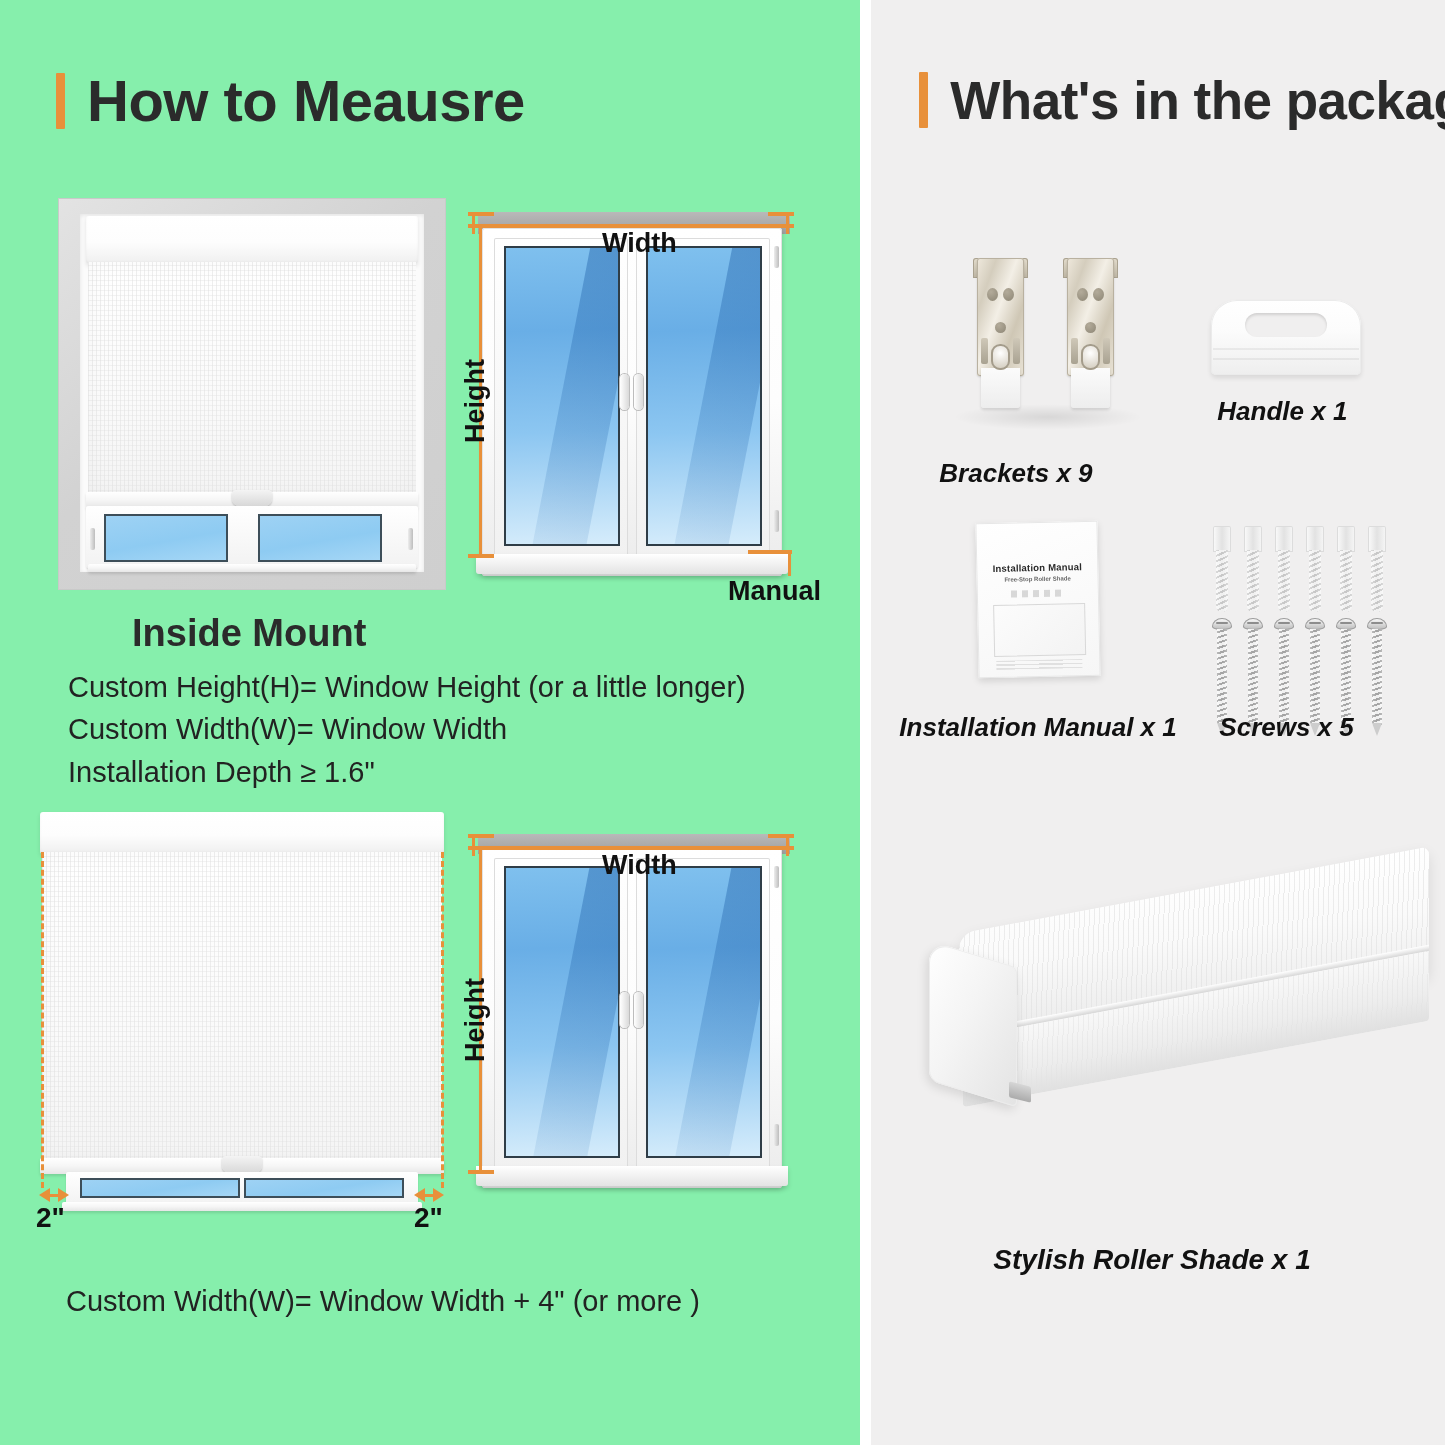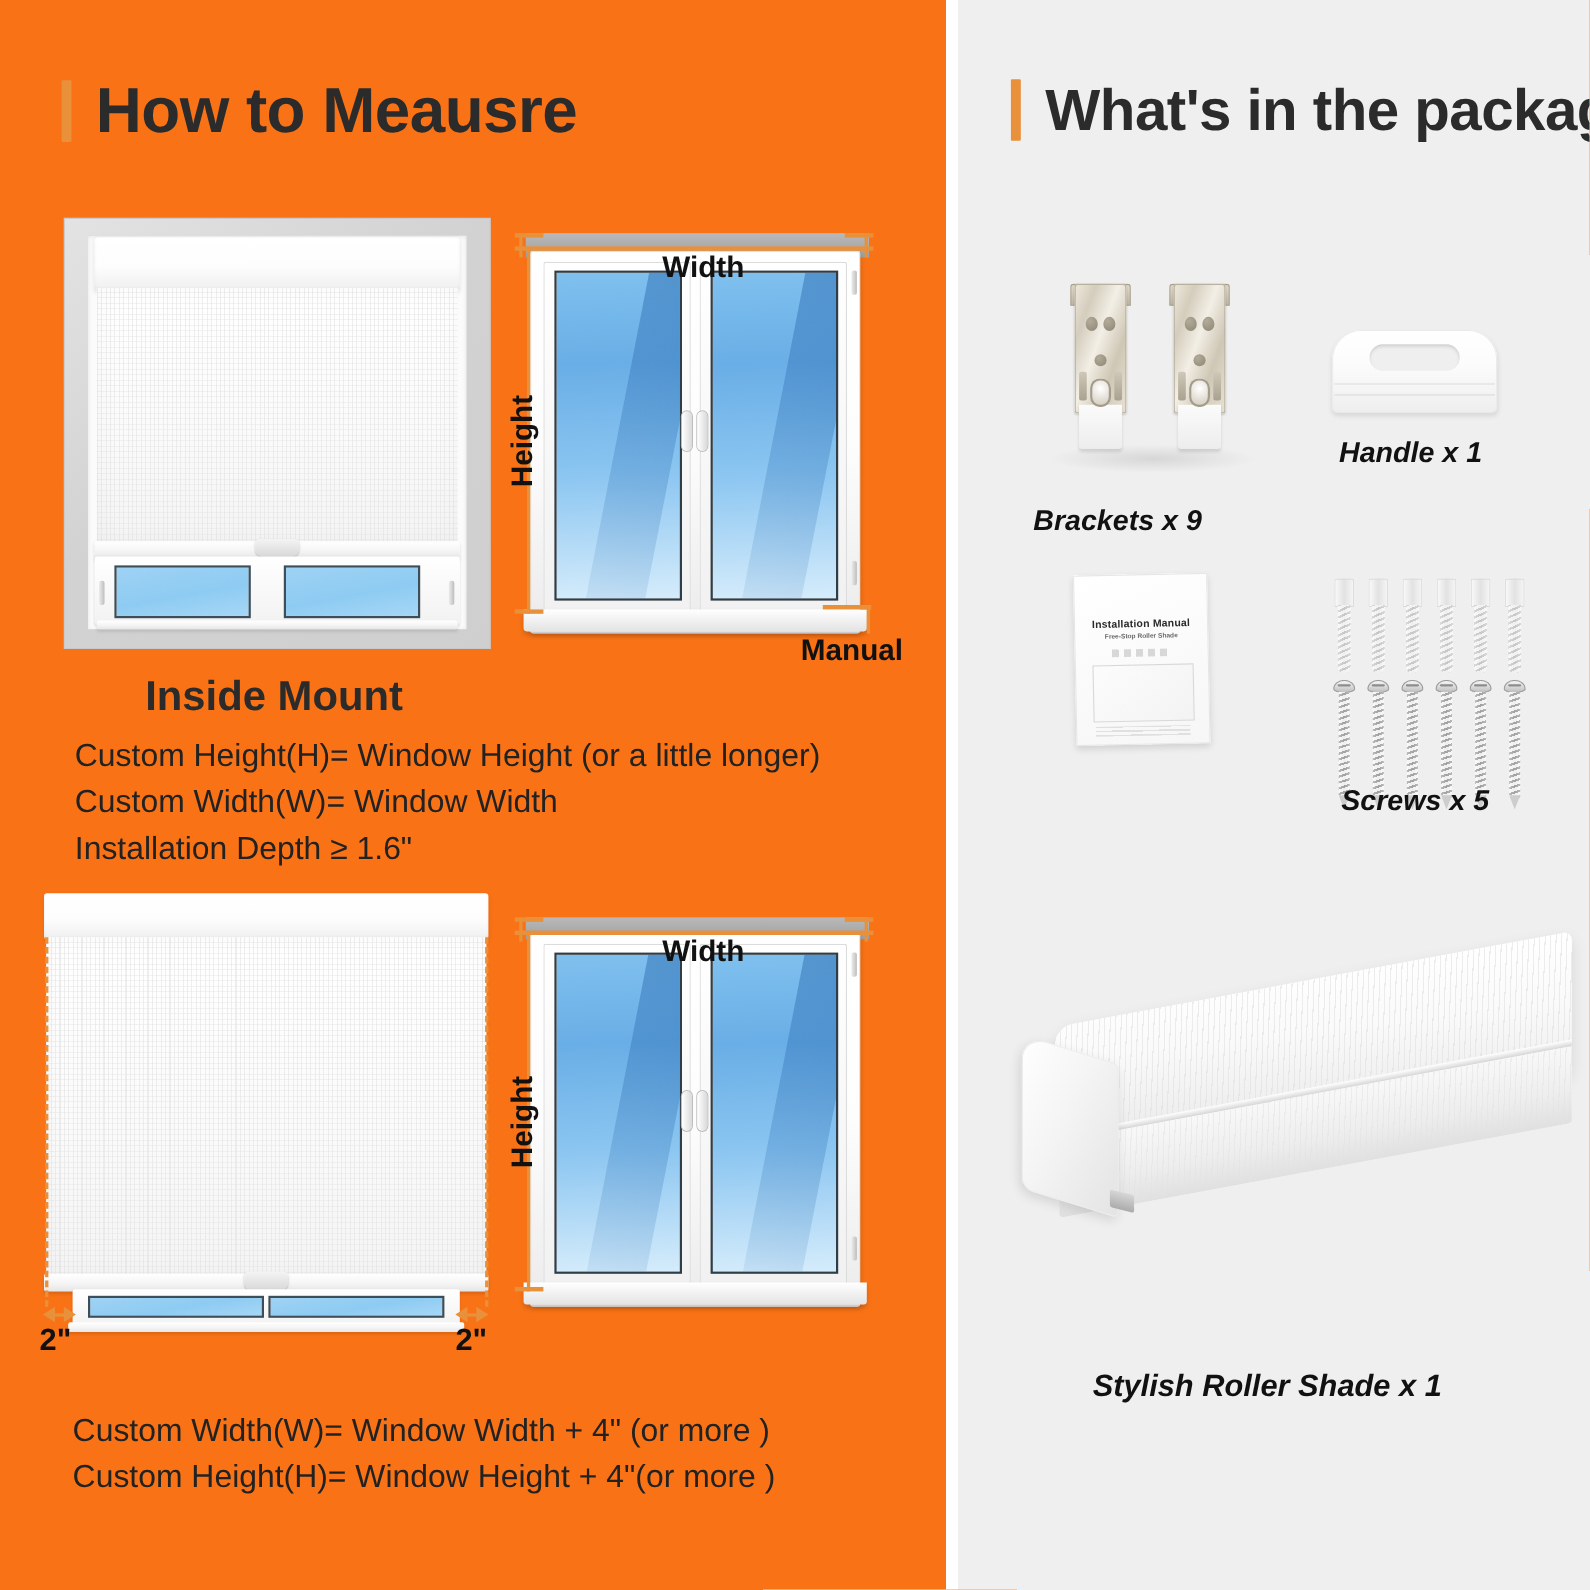--- a/index.html
+++ b/index.html
@@ -8,21 +8,21 @@
     font-family:"Liberation Sans", sans-serif;
     background:#ffffff;
     overflow:hidden;
   }
   .page{position:relative;width:1445px;height:1445px;display:flex;}
 
   
   .panel-left{
     position:relative;
     width:913px;height:1445px;
-    background:#f97316;
+    background:#86efac;
   }
   .divider{
     width:12px;height:1445px;background:#ffffff;
   }
   .panel-right{
     position:relative;
     width:609px;height:1445px;
     background:#f0efef;
   }
 
@@ -492,21 +492,20 @@
       <div class="dimline-v" style="left:27px;top:24px;height:328px;"></div>
       <div class="dimcap-v" style="left:16px;top:348px;"></div>
 
       <div class="dimlabel" style="left:150px;top:28px;">Width</div>
       <div class="dimlabel vert" style="left:8px;top:240px;">Height</div>
     </div>
 
 
     <div class="body-lines" style="left:66px;top:1284px;">
       <div>Custom Width(W)= Window Width + 4" (or more )</div>
-      <div>Custom Height(H)= Window Height + 4"(or more )</div>
     </div>
   </div>
 
   <div class="divider"></div>
 
   <div class="panel-right">
 
     <div class="heading" id="heading-right">
       <span class="bar"></span>
       <span class="htext">What's in the package</span>
@@ -548,20 +547,21 @@
     </div>
     <div class="pkg-label" style="left:346px;top:396px;">Handle x 1</div>
 
     <div class="manual" style="left:106px;top:522px;">
       <span class="mtitle">Installation Manual</span>
       <span class="msub">Free-Stop Roller Shade</span>
       <span class="mscribble"></span>
       <span class="mbox"></span>
       <span class="mfoot"></span>
     </div>
+    <div class="pkg-label" style="left:28px;top:712px;">Installation Manual x 1</div>
 
     <div class="art" style="left:340px;top:526px;">
       <div class="anchor" style="left:0px;top:0;">
         <span class="collar"></span>
         <span class="shaft"></span>
       </div>
       <div class="anchor" style="left:31px;top:0;">
         <span class="collar"></span>
         <span class="shaft"></span>
       </div>

